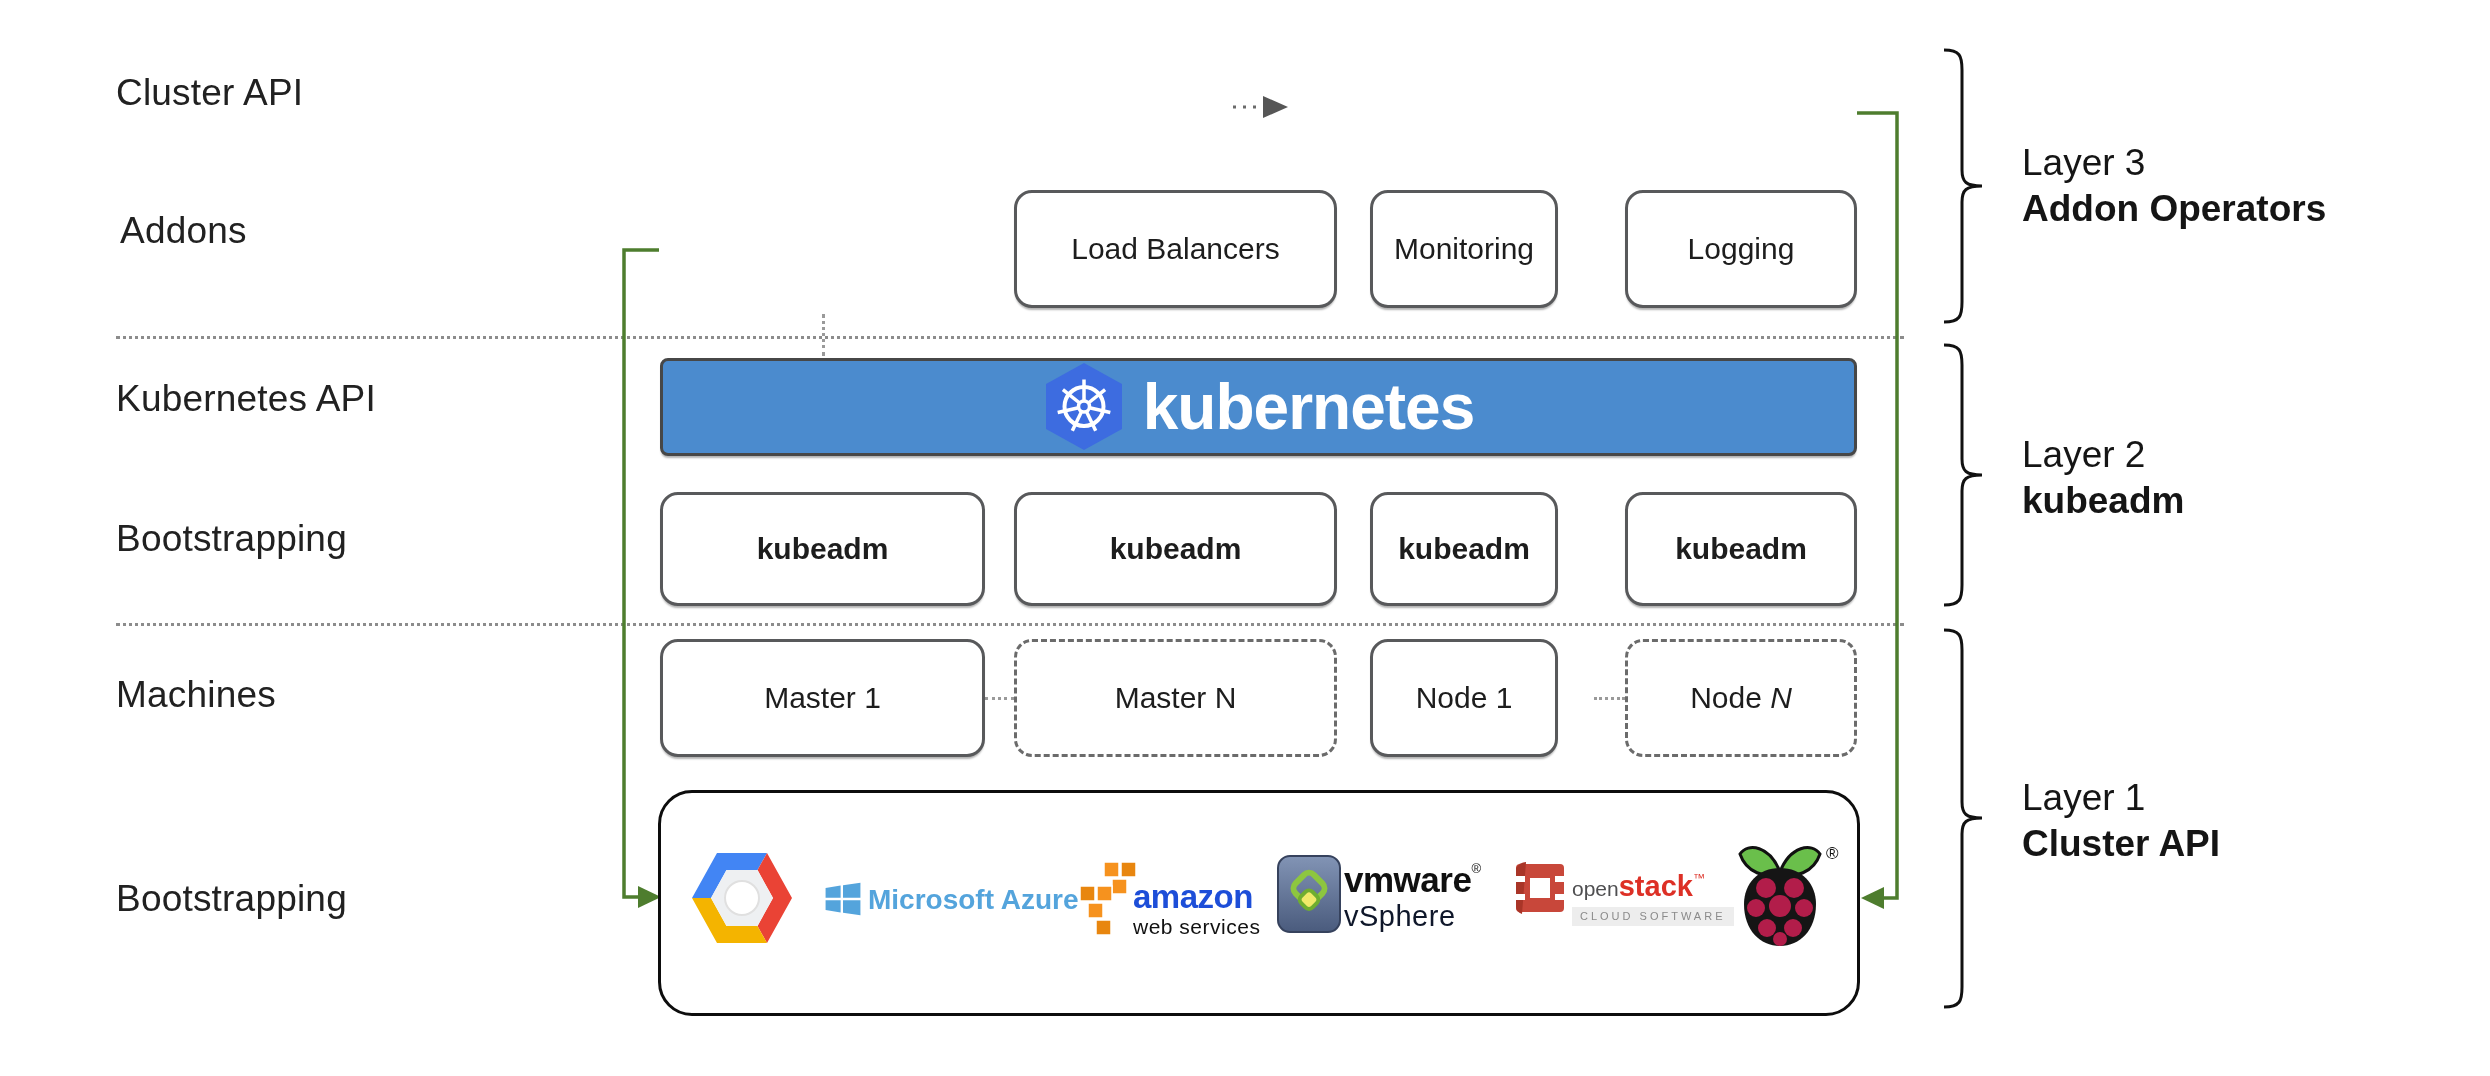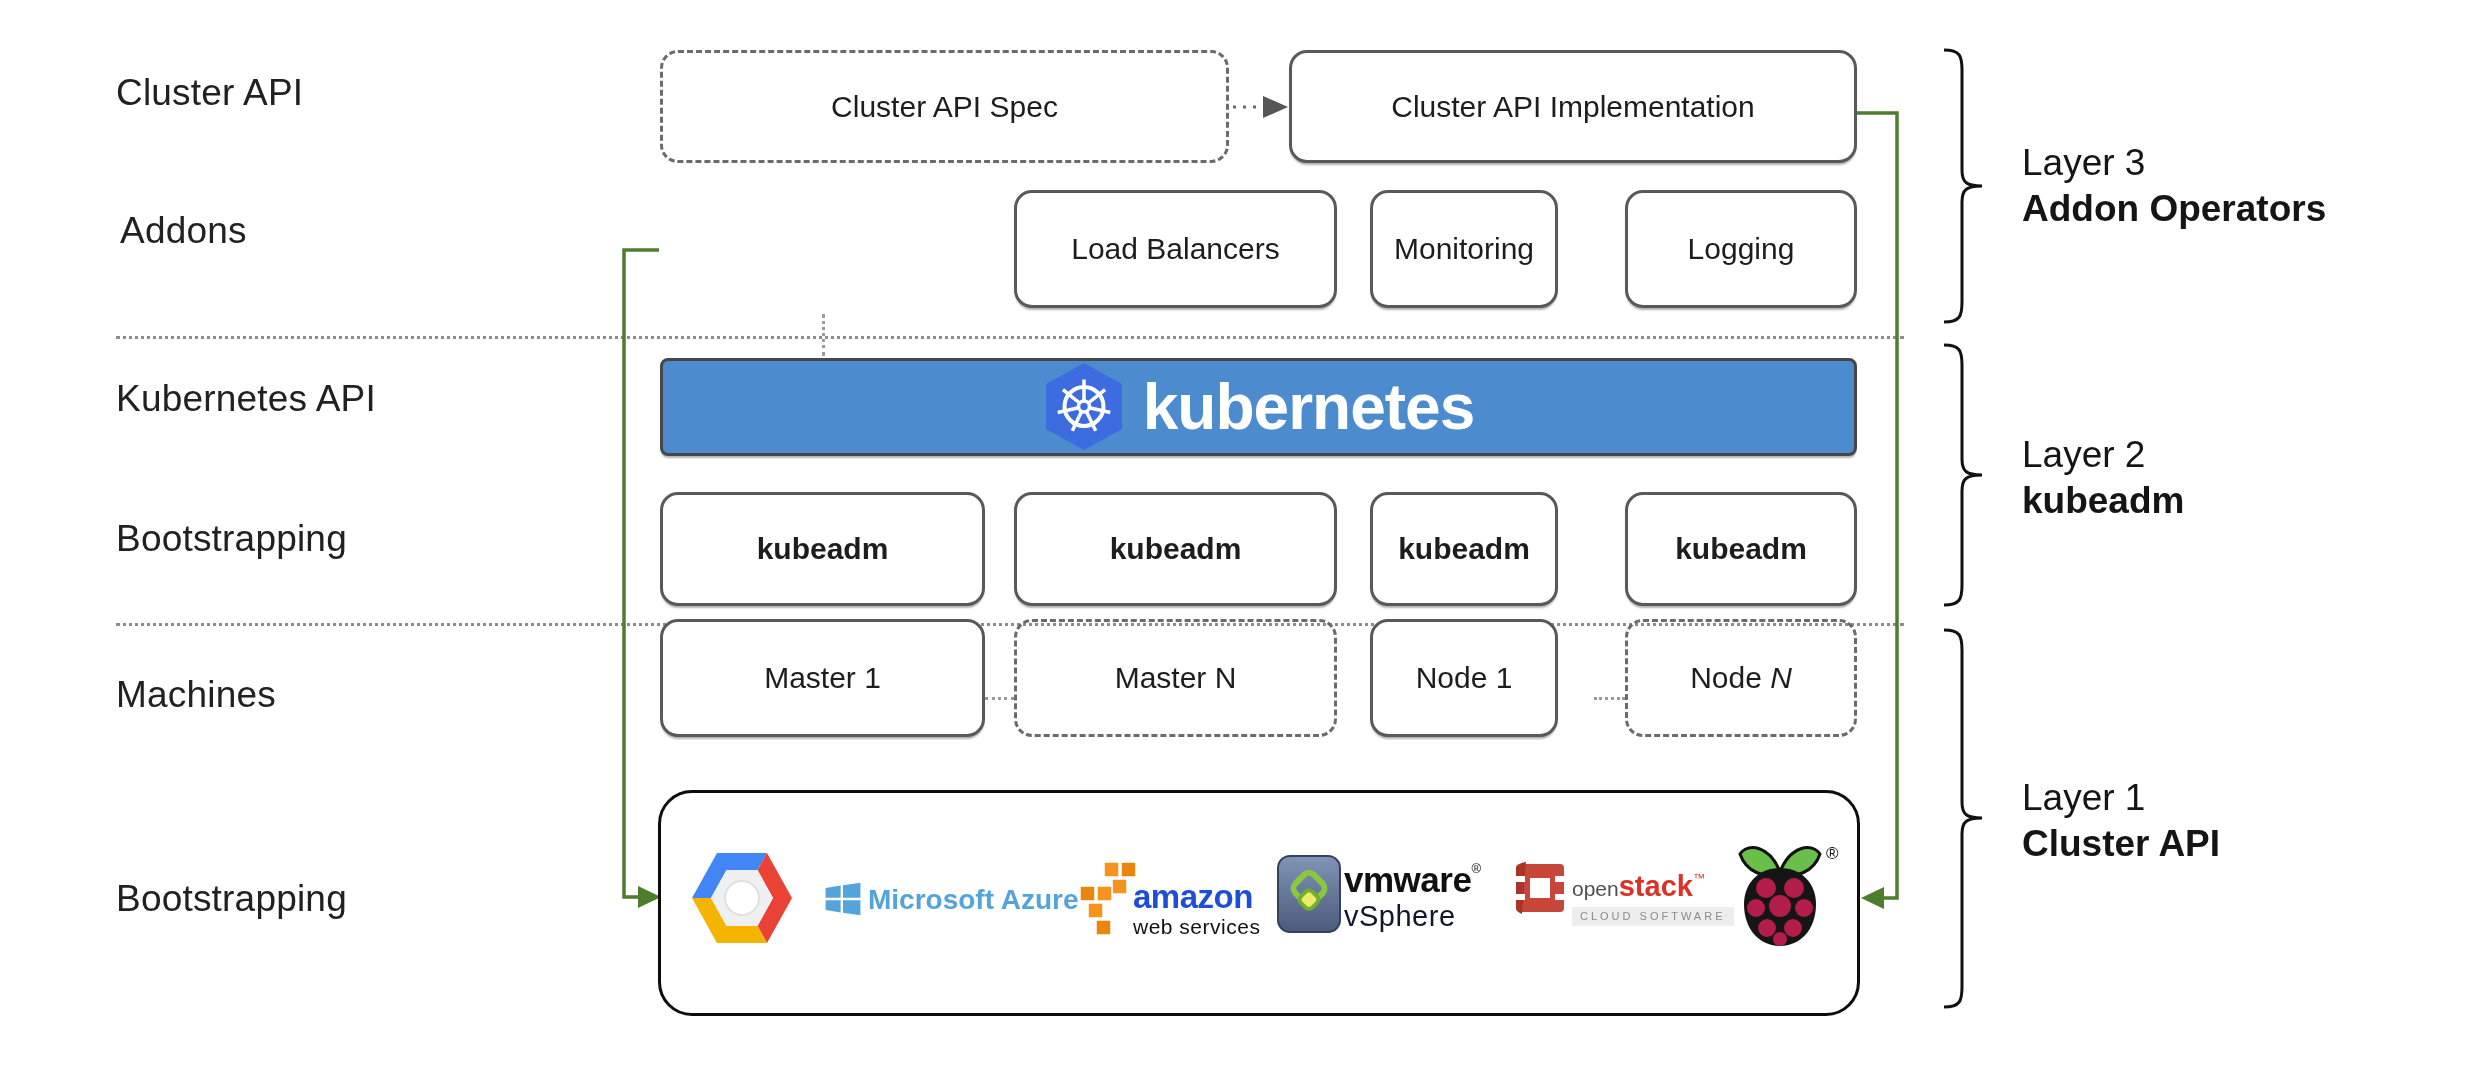--- a/index.html
+++ b/index.html
@@ -8,21 +8,21 @@
   .rowlabel{position:absolute;left:116px;font-size:37px;letter-spacing:.2px;color:#212121;white-space:nowrap;}
   .sep{position:absolute;left:116px;width:1788px;height:0;border-top:3px dotted #8c8c8c;}
   .vconn{position:absolute;left:822px;top:314px;height:42px;width:0;border-left:3px dotted #9a9a9a;}
   .mconn{position:absolute;top:697px;height:0;border-top:3px dotted #9a9a9a;}
   .box{position:absolute;box-sizing:border-box;border:3px solid #58595b;border-radius:18px;background:#fff;
        display:flex;align-items:center;justify-content:center;font-size:30px;color:#1d1d1d;
        box-shadow:0 3px 2px -1px rgba(0,0,0,.30);}
   .box.dashed{border-style:dashed;border-color:#6b6b6b;box-shadow:none;background:transparent;}
   .box.bold{font-weight:bold;}
   .c1{left:660px;width:325px;} .c2{left:1014px;width:323px;} .c3{left:1370px;width:188px;} .c4{left:1625px;width:232px;}
-  .r-addons{top:190px;height:118px;} .r-kubeadm{top:492px;height:114px;} .r-machines{top:619px;height:118px;}
+  .r-addons{top:190px;height:118px;} .r-kubeadm{top:492px;height:114px;} .r-machines{top:639px;height:118px;}
   .banner{position:absolute;left:660px;top:358px;width:1197px;height:98px;box-sizing:border-box;
           background:#4b8bce;border:3px solid #474747;border-radius:8px;
           display:flex;align-items:center;justify-content:center;gap:18px;box-shadow:0 3px 2px -1px rgba(0,0,0,.30);}
   .banner .word{font-size:64px;font-weight:bold;color:#ffffff;letter-spacing:-1px;}
   .infra{position:absolute;left:658px;top:790px;width:1202px;height:226px;box-sizing:border-box;
          border:3px solid #0d0d0d;border-radius:34px;background:#fff;}
   .overlay{position:absolute;left:0;top:0;width:2490px;height:1076px;pointer-events:none;}
   .layer{position:absolute;left:2022px;font-size:37px;line-height:46px;color:#151515;white-space:nowrap;}
   .layer .t2{font-weight:bold;}
   .logo{position:absolute;}
@@ -69,26 +69,20 @@
     <polygon points="661,897 638,886 638,908" fill="#4e7d2e"></polygon>
 
     <polyline points="1857,113 1897,113 1897,898 1882,898" fill="none" stroke="#4e7d2e" stroke-width="3.5"></polyline>
     <polygon points="1861,898 1884,887 1884,909" fill="#4e7d2e"></polygon>
 
     <path d="M1944,50 C1960,50 1962,56 1962,70 L1962,170 C1962,182 1966,186 1982,186 C1966,186 1962,190 1962,202 L1962,302 C1962,316 1960,322 1944,322" fill="none" stroke="#111" stroke-width="3"></path>
     <path d="M1944,345 C1960,345 1962,351 1962,365 L1962,459 C1962,471 1966,475 1982,475 C1966,475 1962,479 1962,491 L1962,585 C1962,599 1960,605 1944,605" fill="none" stroke="#111" stroke-width="3"></path>
     <path d="M1944,630 C1960,630 1962,636 1962,650 L1962,802 C1962,814 1966,818 1982,818 C1966,818 1962,822 1962,834 L1962,987 C1962,1001 1960,1007 1944,1007" fill="none" stroke="#111" stroke-width="3"></path>
   </svg>
 
-  <div class="box dashed" style="left:660px;top:50px;width:569px;height:113px">
-    <span>Cluster API Spec</span>
-  </div>
-  <div class="box" style="left:1289px;top:50px;width:568px;height:113px">
-    <span>Cluster API Implementation</span>
-  </div>
 
   <div class="box c2 r-addons">
       <span>Load Balancers</span>
     </div>
   <div class="box c3 r-addons">
       <span>Monitoring</span>
     </div>
   <div class="box c4 r-addons">
       <span>Logging</span>
     </div>

